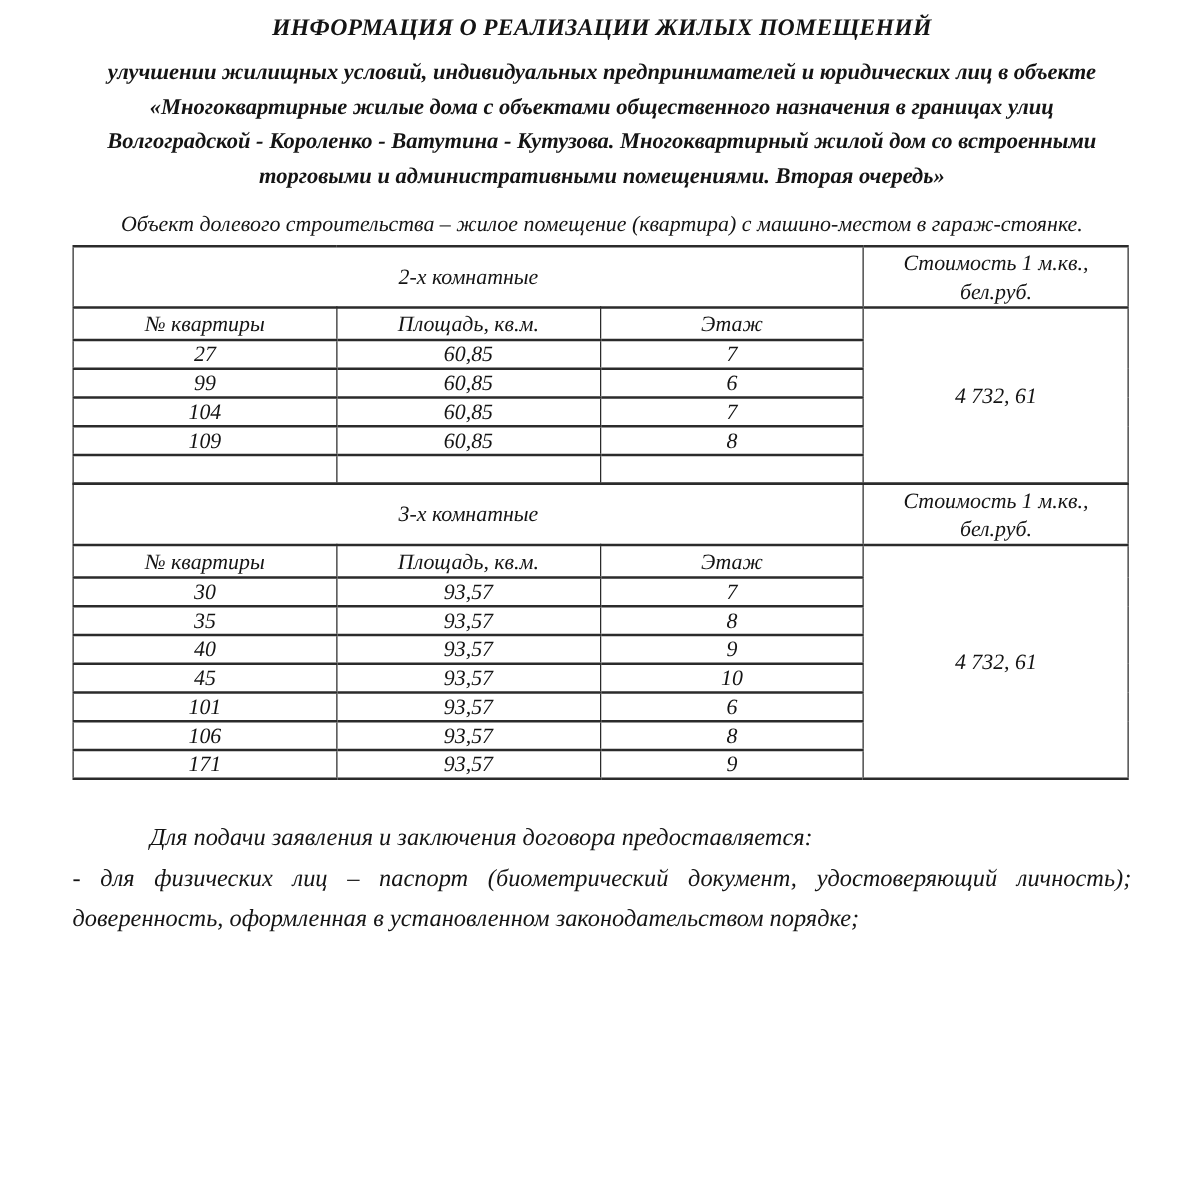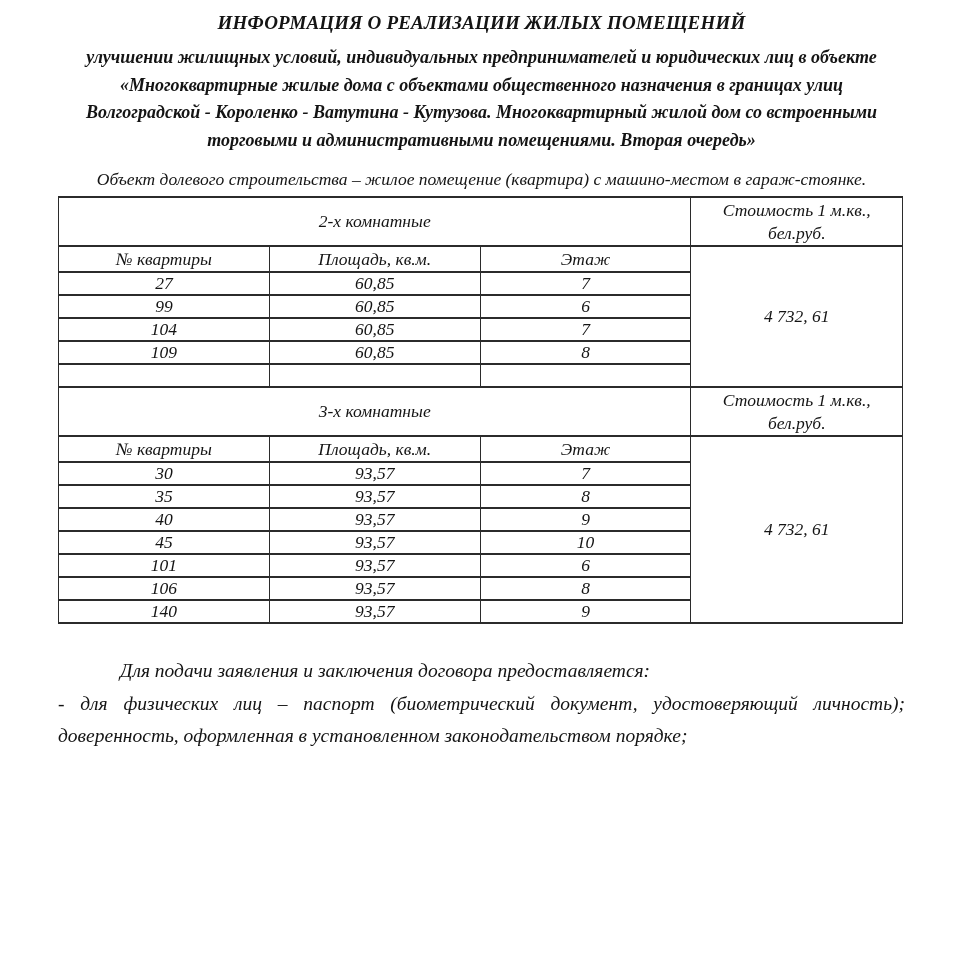--- a/index.html
+++ b/index.html
@@ -165,21 +165,21 @@
           <td class="col-num">101</td>
           <td class="col-area">93,57</td>
           <td class="col-floor">6</td>
         </tr>
         <tr class="row-data">
           <td class="col-num">106</td>
           <td class="col-area">93,57</td>
           <td class="col-floor">8</td>
         </tr>
         <tr class="row-data">
-          <td class="col-num">140</td>
+          <td class="col-num">171</td>
           <td class="col-area">93,57</td>
           <td class="col-floor">9</td>
         </tr>
       </tbody>
     </table>
 
 
   <p class="para apply">Для подачи заявления и заключения договора предоставляется:</p>
 
   <p class="para">- для физических лиц – паспорт (биометрический документ, удостоверяющий личность); доверенность, оформленная в установленном законодательством порядке;</p>

